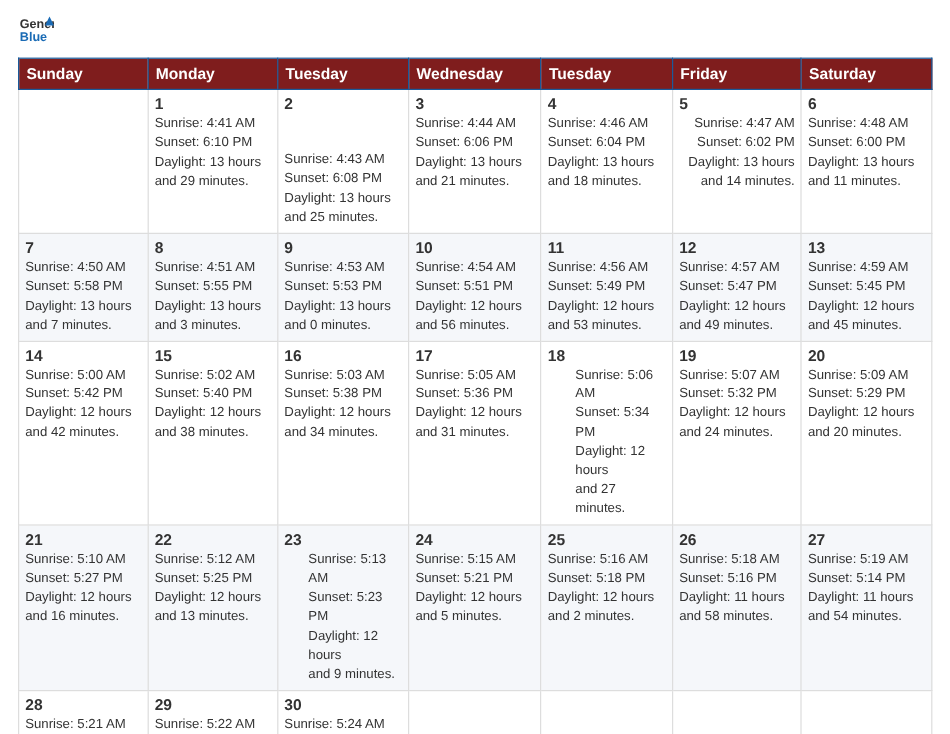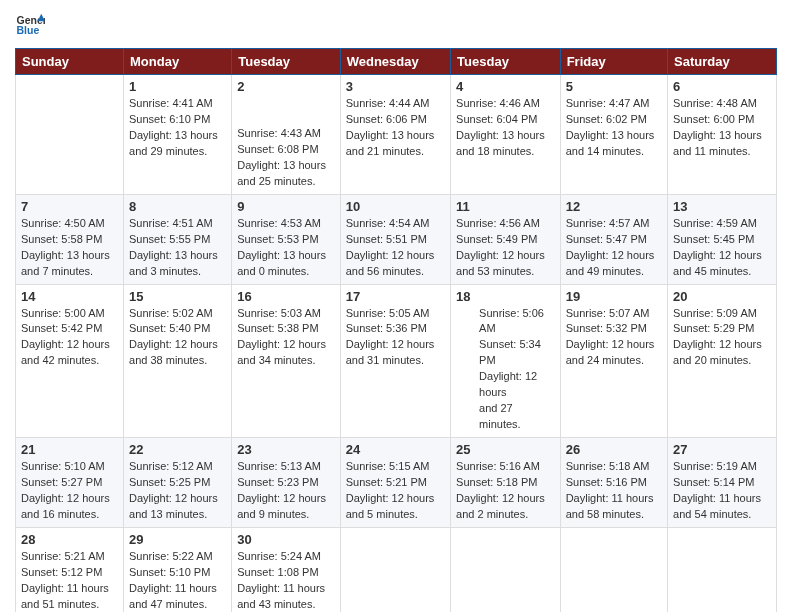--- a/index.html
+++ b/index.html
@@ -138,21 +138,21 @@
           </td>
           <td>
             <div class="day-number">4</div>
             <div class="day-info" style="white-space: pre-line;">Sunrise: 4:46 AM
 Sunset: 6:04 PM
 Daylight: 13 hours
 and 18 minutes.</div>
           </td>
           <td>
             <div class="day-number">5</div>
-            <div class="day-info" style="white-space: pre-line;">Sunrise: 4:47 AM
+            <div class="day-info" style="white-space: pre-line; text-align: right;">Sunrise: 4:47 AM
 Sunset: 6:02 PM
 Daylight: 13 hours
 and 14 minutes.</div>
           </td>
           <td>
             <div class="day-number">6</div>
             <div class="day-info" style="white-space: pre-line;">Sunrise: 4:48 AM
 Sunset: 6:00 PM
 Daylight: 13 hours
 and 11 minutes.</div>
@@ -270,21 +270,21 @@
           </td>
           <td>
             <div class="day-number">22</div>
             <div class="day-info" style="white-space: pre-line;">Sunrise: 5:12 AM
 Sunset: 5:25 PM
 Daylight: 12 hours
 and 13 minutes.</div>
           </td>
           <td>
             <div class="day-number">23</div>
-            <div class="day-info" style="white-space: pre-line;">Sunrise: 5:13 AM
+            <div class="day-info" style="white-space: pre-line; margin-left: 20px;">Sunrise: 5:13 AM
 Sunset: 5:23 PM
 Daylight: 12 hours
 and 9 minutes.</div>
           </td>
           <td>
             <div class="day-number">24</div>
             <div class="day-info" style="white-space: pre-line;">Sunrise: 5:15 AM
 Sunset: 5:21 PM
 Daylight: 12 hours
 and 5 minutes.</div>

